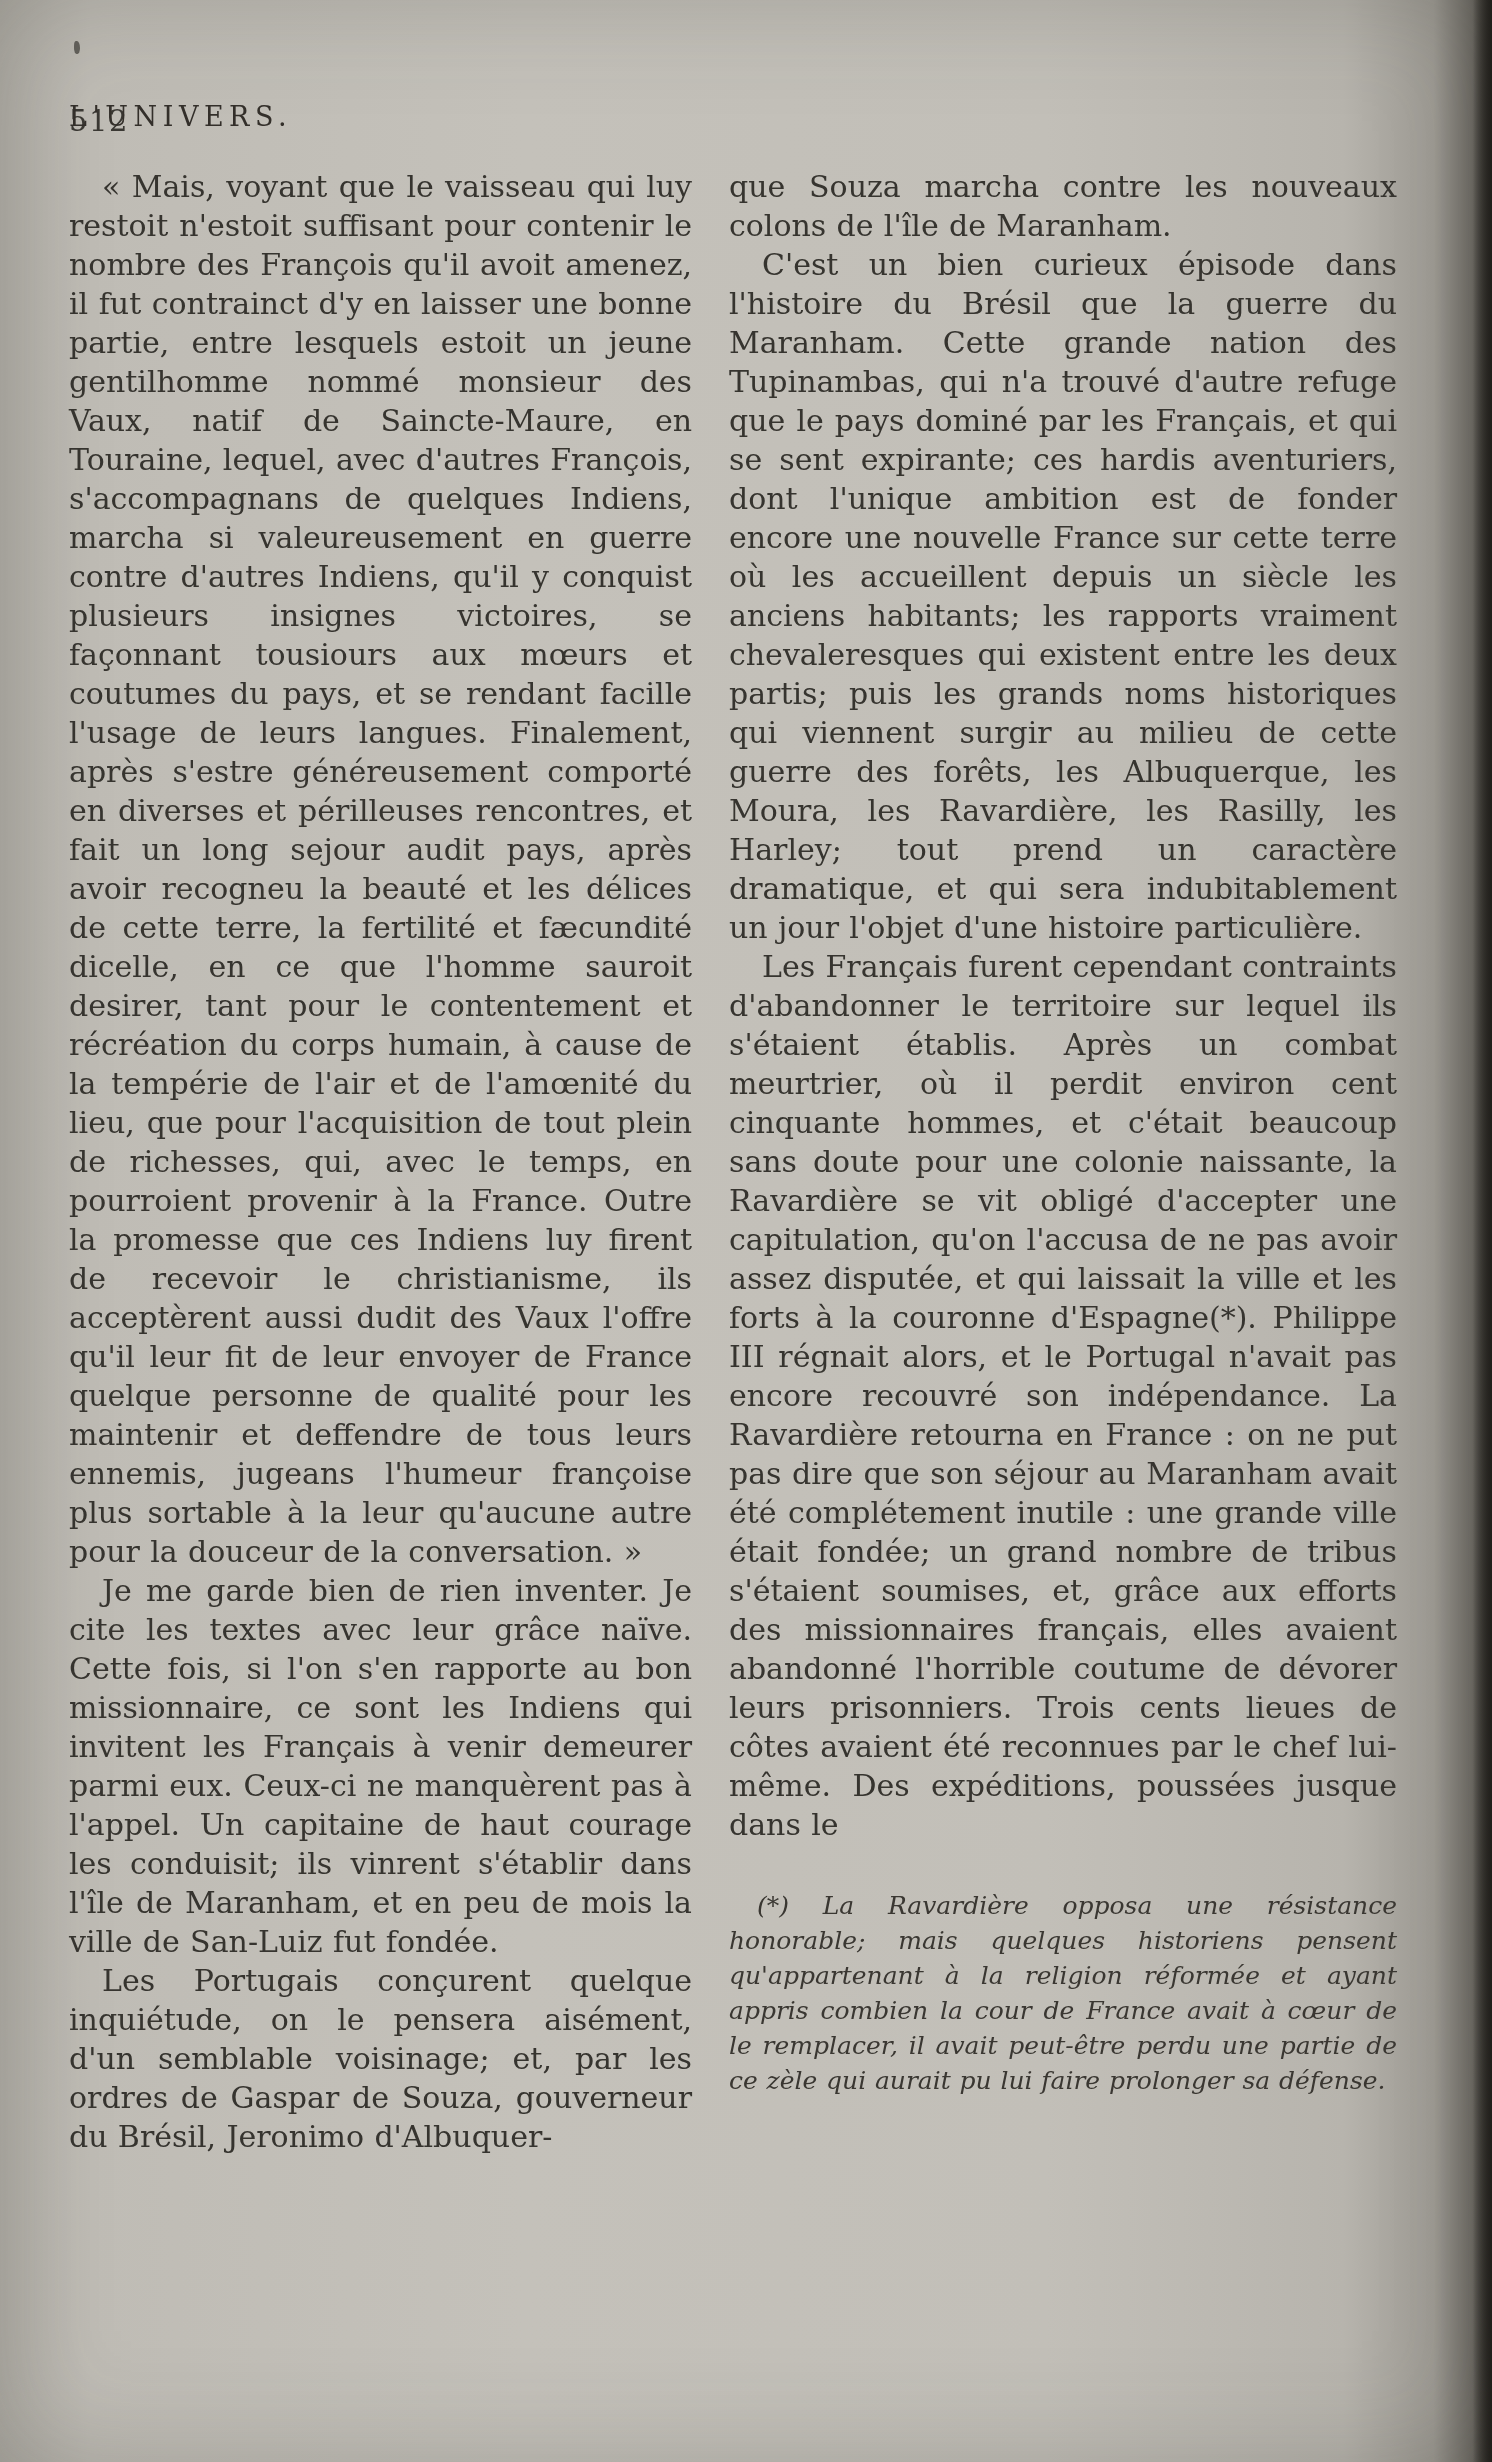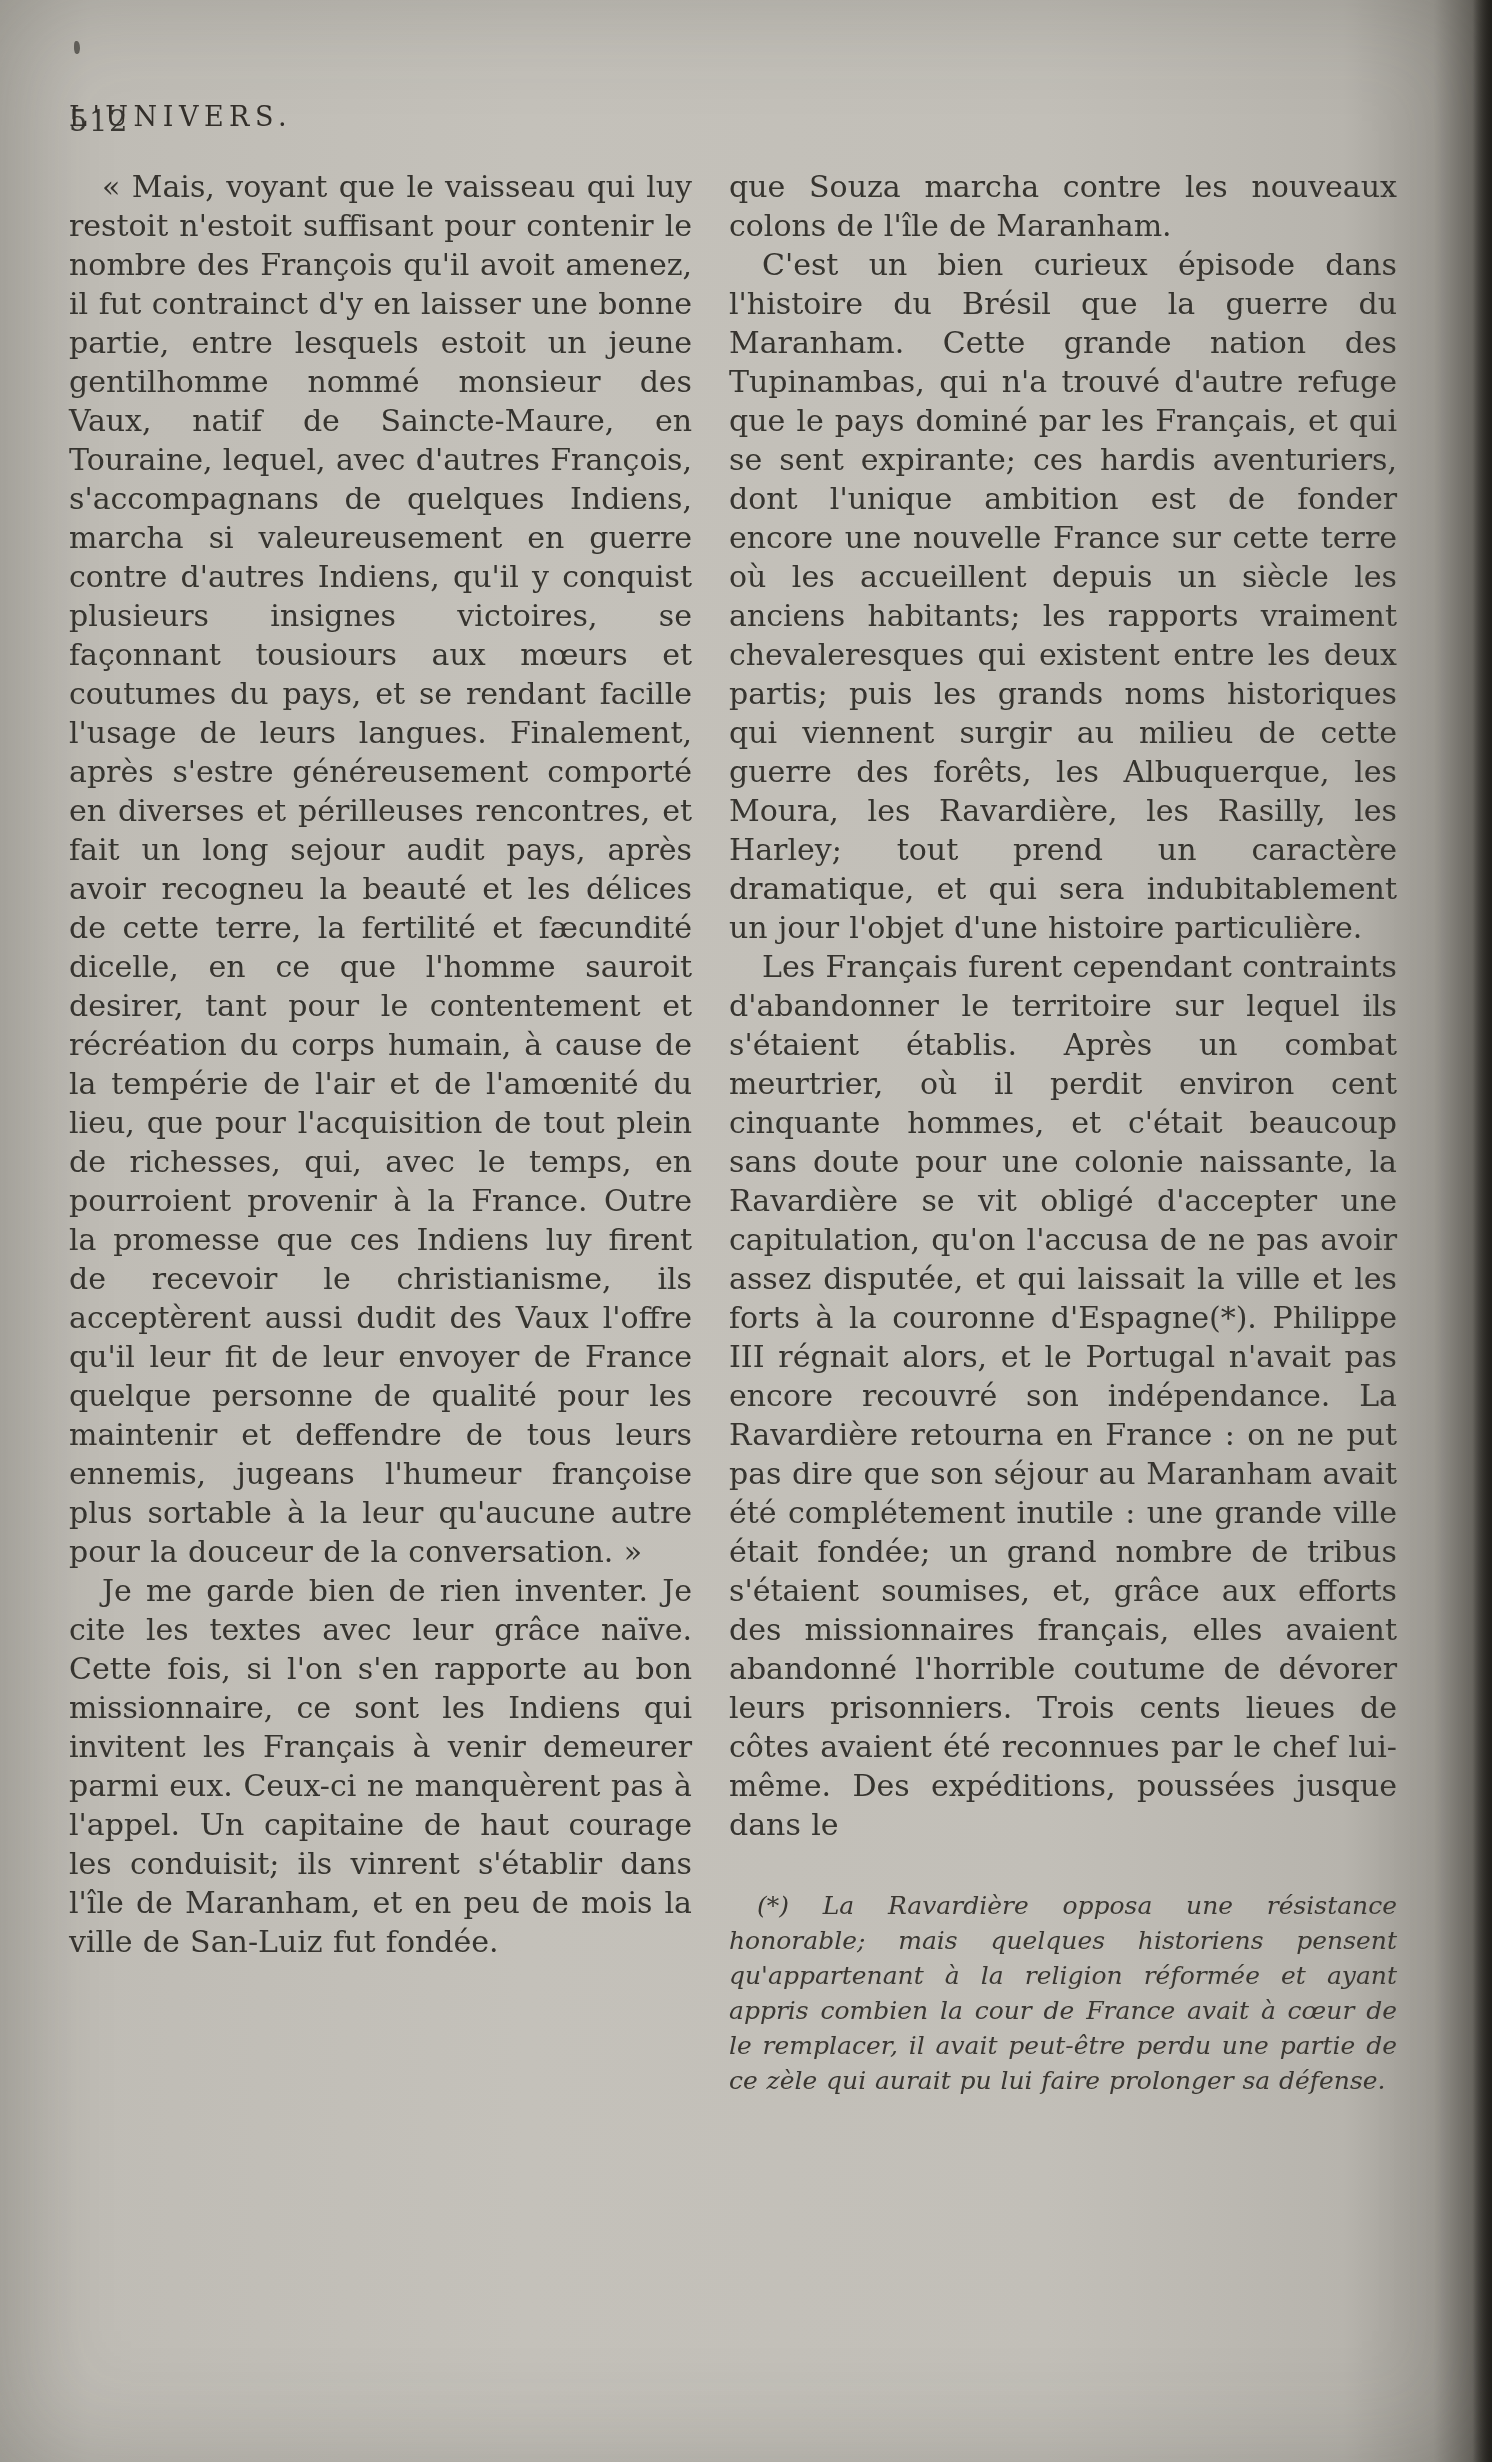--- a/index.html
+++ b/index.html
@@ -120,20 +120,21 @@
   <header class="page-header">
     <span class="page-number">512</span>
     <span class="running-title">L'UNIVERS.</span>
   </header>
 
   <main class="columns">
 
     <section class="col col-left">
       <p class="para">« Mais, voyant que le vaisseau qui luy restoit n'estoit suffisant pour contenir le nombre des François qu'il avoit amenez, il fut contrainct d'y en laisser une bonne partie, entre lesquels estoit un jeune gentilhomme nommé monsieur des Vaux, natif de Saincte-Maure, en Touraine, lequel, avec d'autres François, s'accompagnans de quelques Indiens, marcha si valeureusement en guerre contre d'autres Indiens, qu'il y conquist plusieurs insignes victoires, se façonnant tousiours aux mœurs et coutumes du pays, et se rendant facille l'usage de leurs langues. Finalement, après s'estre généreusement comporté en diverses et périlleuses rencontres, et fait un long sejour audit pays, après avoir recogneu la beauté et les délices de cette terre, la fertilité et fæcundité dicelle, en ce que l'homme sauroit desirer, tant pour le contentement et récréation du corps humain, à cause de la tempérie de l'air et de l'amœnité du lieu, que pour l'acquisition de tout plein de richesses, qui, avec le temps, en pourroient provenir à la France. Outre la promesse que ces Indiens luy firent de recevoir le christianisme, ils acceptèrent aussi dudit des Vaux l'offre qu'il leur fit de leur envoyer de France quelque personne de qualité pour les maintenir et deffendre de tous leurs ennemis, jugeans l'humeur françoise plus sortable à la leur qu'aucune autre pour la douceur de la conversation. »</p>
       <p class="para">Je me garde bien de rien inventer. Je cite les textes avec leur grâce naïve. Cette fois, si l'on s'en rapporte au bon missionnaire, ce sont les Indiens qui invitent les Français à venir demeurer parmi eux. Ceux-ci ne manquèrent pas à l'appel. Un capitaine de haut courage les conduisit; ils vinrent s'établir dans l'île de Maranham, et en peu de mois la ville de San-Luiz fut fondée.</p>
+      <p class="para">Les Portugais conçurent quelque inquiétude, on le pensera aisément, d'un semblable voisinage; et, par les ordres de Gaspar de Souza, gouverneur du Brésil, Jeronimo d'Albuquer-</p>
     </section>
 
     <section class="col col-right">
       <p class="para no-indent">que Souza marcha contre les nouveaux colons de l'île de Maranham.</p>
       <p class="para">C'est un bien curieux épisode dans l'histoire du Brésil que la guerre du Maranham. Cette grande nation des Tupinambas, qui n'a trouvé d'autre refuge que le pays dominé par les Français, et qui se sent expirante; ces hardis aventuriers, dont l'unique ambition est de fonder encore une nouvelle France sur cette terre où les accueillent depuis un siècle les anciens habitants; les rapports vraiment chevaleresques qui existent entre les deux partis; puis les grands noms historiques qui viennent surgir au milieu de cette guerre des forêts, les Albuquerque, les Moura, les Ravardière, les Rasilly, les Harley; tout prend un caractère dramatique, et qui sera indubitablement un jour l'objet d'une histoire particulière.</p>
       <p class="para">Les Français furent cependant contraints d'abandonner le territoire sur lequel ils s'étaient établis. Après un combat meurtrier, où il perdit environ cent cinquante hommes, et c'était beaucoup sans doute pour une colonie naissante, la Ravardière se vit obligé d'accepter une capitulation, qu'on l'accusa de ne pas avoir assez disputée, et qui laissait la ville et les forts à la couronne d'Espagne(*). Philippe III régnait alors, et le Portugal n'avait pas encore recouvré son indépendance. La Ravardière retourna en France : on ne put pas dire que son séjour au Maranham avait été complétement inutile : une grande ville était fondée; un grand nombre de tribus s'étaient soumises, et, grâce aux efforts des missionnaires français, elles avaient abandonné l'horrible coutume de dévorer leurs prisonniers. Trois cents lieues de côtes avaient été reconnues par le chef lui-même. Des expéditions, poussées jusque dans le</p>
 
       <div class="footnote">
         <p class="para">(*) La Ravardière opposa une résistance honorable; mais quelques historiens pensent qu'appartenant à la religion réformée et ayant appris combien la cour de France avait à cœur de le remplacer, il avait peut-être perdu une partie de ce zèle qui aurait pu lui faire prolonger sa défense.</p>
       </div>

